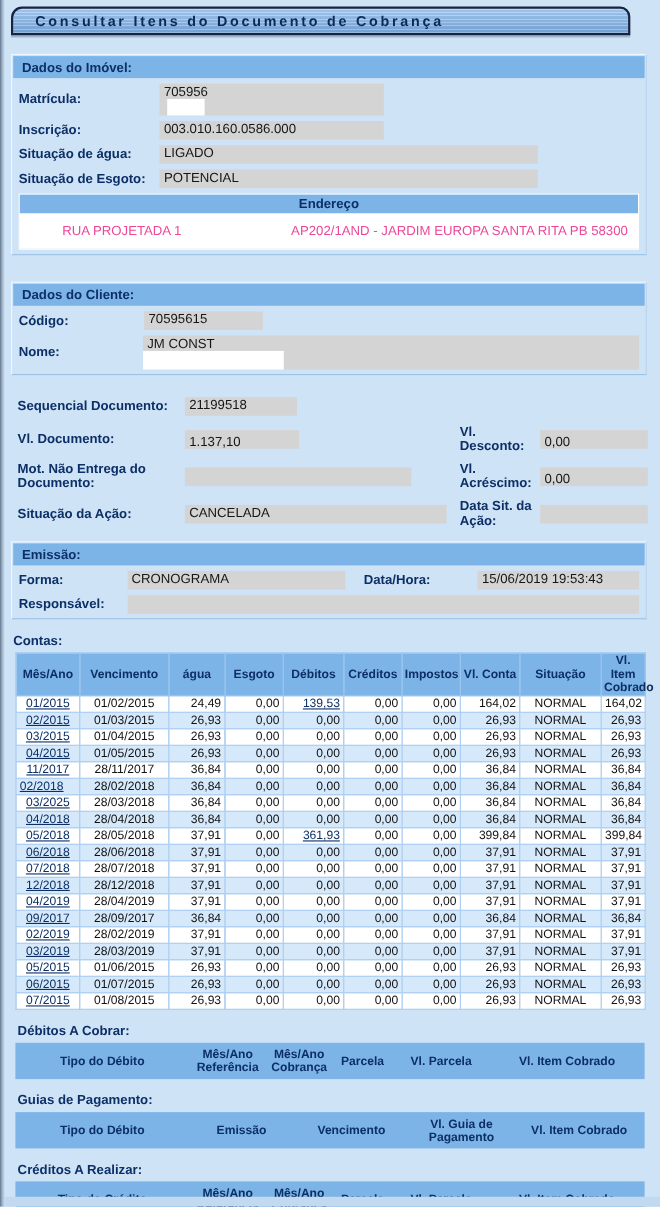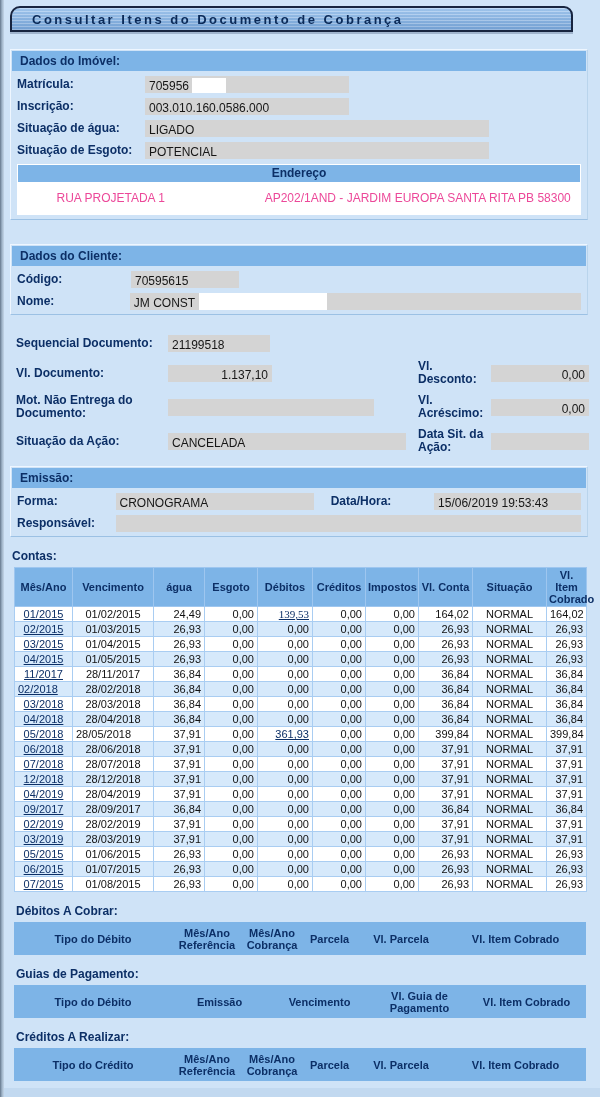--- a/index.html
+++ b/index.html
@@ -50,21 +50,21 @@
     background:#7db4e7; color:#0c2f66;
     font-weight:bold; font-size:12px;
     padding:3px 8px; line-height:14px;
   }
   .frow { display:flex; align-items:center; margin:5px 5px 0 5px; }
   .flabel { font-weight:bold; font-size:12px; color:#0c2f66; line-height:13px; }
   .w148{width:128px;} .w114{width:114px;} .w100{width:100px;}
   .gbox {
     background:#d4d4d4; min-height:17px;
     font-size:12px; color:#161616;
-    display:flex; align-items:flex-end; padding:0 4px;
+    display:flex; align-items:flex-start; padding:0 4px;flex-direction:column;
   }
   .gbox.right { justify-content:flex-end; }
   .wbox { background:#ffffff; height:17px; display:inline-block; }
 
   
   .end-table { margin:5px 5px 0 5px; border:1px solid #ffffff; }
   .end-head {
     background:#7db4e7; color:#0c2f66; font-weight:bold; font-size:12px;
     text-align:center; height:17px; line-height:17px;
   }
@@ -243,21 +243,21 @@
           <th>Situação</th>
           <th>Vl. Item Cobrado</th>
         </tr>
       </thead>
       <tbody>
         <tr>
           <td style="text-align: center;"><a href="#">01/2015</a></td>
           <td style="text-align: center;">01/02/2015</td>
           <td style="text-align: right;">24,49</td>
           <td style="text-align: right;">0,00</td>
-          <td style="text-align: right; font-family: Liberation Serif, serif;"><a href="#">139,53</a></td>
+          <td style="text-align: right;"><a href="#">139,53</a></td>
           <td style="text-align: right;">0,00</td>
           <td style="text-align: right;">0,00</td>
           <td style="text-align: right;">164,02</td>
           <td style="text-align: center;">NORMAL</td>
           <td style="text-align: right;">164,02</td>
         </tr>
         <tr class="alt">
           <td style="text-align: center;"><a href="#">02/2015</a></td>
           <td style="text-align: center;">01/03/2015</td>
           <td style="text-align: right;">26,93</td>
@@ -311,21 +311,21 @@
           <td style="text-align: right;">36,84</td>
           <td style="text-align: right;">0,00</td>
           <td style="text-align: right;">0,00</td>
           <td style="text-align: right;">0,00</td>
           <td style="text-align: right;">0,00</td>
           <td style="text-align: right;">36,84</td>
           <td style="text-align: center;">NORMAL</td>
           <td style="text-align: right;">36,84</td>
         </tr>
         <tr>
-          <td style="text-align: center;"><a href="#">03/2018</a></td>
+          <td style="text-align: center;"><a href="#">03/2025</a></td>
           <td style="text-align: center;">28/03/2018</td>
           <td style="text-align: right;">36,84</td>
           <td style="text-align: right;">0,00</td>
           <td style="text-align: right;">0,00</td>
           <td style="text-align: right;">0,00</td>
           <td style="text-align: right;">0,00</td>
           <td style="text-align: right;">36,84</td>
           <td style="text-align: center;">NORMAL</td>
           <td style="text-align: right;">36,84</td>
         </tr>
@@ -336,21 +336,21 @@
           <td style="text-align: right;">0,00</td>
           <td style="text-align: right;">0,00</td>
           <td style="text-align: right;">0,00</td>
           <td style="text-align: right;">0,00</td>
           <td style="text-align: right;">36,84</td>
           <td style="text-align: center;">NORMAL</td>
           <td style="text-align: right;">36,84</td>
         </tr>
         <tr>
           <td style="text-align: center;"><a href="#">05/2018</a></td>
-          <td style="text-align: left;">28/05/2018</td>
+          <td style="text-align: center;">28/05/2018</td>
           <td style="text-align: right;">37,91</td>
           <td style="text-align: right;">0,00</td>
           <td style="text-align: right;"><a href="#">361,93</a></td>
           <td style="text-align: right;">0,00</td>
           <td style="text-align: right;">0,00</td>
           <td style="text-align: right;">399,84</td>
           <td style="text-align: center;">NORMAL</td>
           <td style="text-align: right;">399,84</td>
         </tr>
         <tr class="alt">

